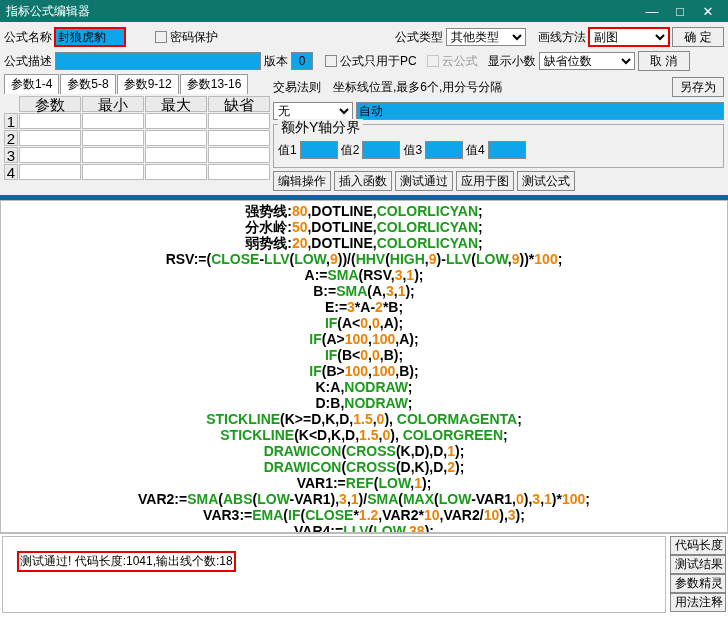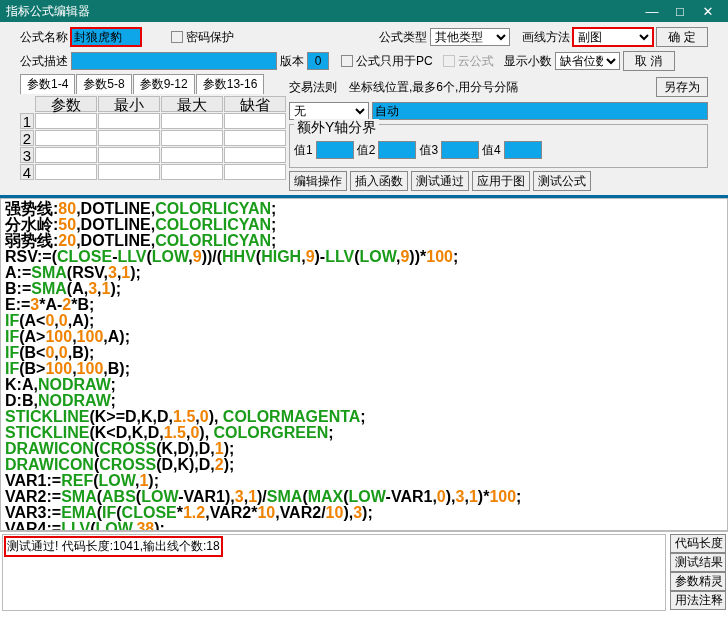--- a/index.html
+++ b/index.html
@@ -1,45 +1,45 @@
 <!DOCTYPE html>
 <html><head>
 <meta charset="utf-8">
 <style>
 * { box-sizing: border-box; margin: 0; padding: 0; font-family: "Microsoft YaHei", SimSun, sans-serif; }
 body { background: #fff; width: 728px; height: 629px; overflow: hidden; font-size: 12px; }
 .titlebar { background: #0f766e; color: #fff; height: 22px; display: flex; align-items: center; padding: 0 6px; }
 .titlebar .title { flex: 1; }
 .titlebar .winbtn { width: 28px; text-align: center; font-size: 13px; }
-.toprows { background: #f0f0f0; border-bottom: 3px solid #0369a1; padding: 2px 20px; }
+.toprows { background: #f0f0f0; border-bottom: 5px solid #0369a1; padding: 2px 4px; }
 .row { display: flex; align-items: center; gap: 3px; margin: 2px 0; min-height: 22px; }
 .lbl { white-space: nowrap; font-size: 12px; }
 .inp { border: 1px solid #888; height: 18px; font-size: 12px; padding: 0 2px; background: #0ea5e9; }
 .sel { border: 1px solid #888; height: 18px; font-size: 12px; background: #fff; }
 .btn { border: 1px solid #888; background: #efefef; height: 20px; font-size: 12px; padding: 0 4px; cursor: pointer; white-space: nowrap; }
 .btn.wide { width: 52px; }
 .hl-red { outline: 2px solid #e60000; outline-offset: -1px; }
 .chk { width: 12px; height: 12px; border: 1px solid #888; display: inline-block; vertical-align: middle; }
 .tabs { display: flex; gap: 1px; }
 .tab { border: 1px solid #999; border-bottom: none; background: #fdfdfd; padding: 1px 6px; font-size: 12px; cursor: pointer; }
 .tab.active { background: #fff; }
 .paramgrid { display: grid; grid-template-columns: 14px 62px 62px 62px 62px; gap: 1px; margin-top: 2px; }
 .paramgrid div { font-size: 15px; text-align: center; height: 16px; line-height: 16px; }
 .paramgrid .hcell { background: #eaeaea; border: 1px solid #bbb; }
 .paramgrid .rcell { background: #eaeaea; border: 1px solid #bbb; }
 .paramgrid .icell { border: 1px solid #bbb; background: #fff; }
 .fs { border: 1px solid #aaa; padding: 4px; margin-top: 2px; }
 .fs .leg { font-size: 14px; position: relative; top: -10px; background: #f0f0f0; padding: 0 3px; }
 .btnrow { display: flex; gap: 3px; margin-top: 3px; }
-.code { border: 1px solid #bbb; height: 333px; overflow: auto; padding: 2px 4px; background: #fff; font-family: "Consolas","Courier New",monospace; font-size: 16px; line-height: 16px; white-space: pre; }
+.code { border: 1px solid #bbb; height: 333px; overflow: auto; padding: 2px 4px; background: #fff; font-family: "Consolas","Courier New",monospace; font-size: 14px; line-height: 16px; white-space: pre; text-align: center; }
 .code .black { color: #000; font-weight: bold; }
 .code .orange { color: #ef8200; font-weight: bold; }
 .code .green { color: #1a9c1a; font-weight: bold; }
 .bottom { display: flex; border-top: 1px solid #bbb; height: 82px; }
-.msgpane { flex: 1; border: 1px solid #bbb; margin: 2px; padding: 2px; font-size: 12px; }
+.msgpane { flex: 1; border: 1px solid #bbb; margin: 2px; padding: 15px; font-size: 12px; }
 .rbtns { display: flex; flex-direction: column; gap: 0; padding: 2px; }
 .rbtns .btn { width: 56px; height: 19px; }
 .hl-msg { outline: 2px solid #e60000; outline-offset: -1px; display: inline-block; padding: 1px 2px; }
 </style>
 </head>
 <body>
 
 <div class="titlebar">
   <span class="title">指标公式编辑器</span>
   <span class="winbtn">—</span>
@@ -68,21 +68,21 @@
     <span class="lbl">版本</span>
     <input class="inp" style="width: 22px; text-align: center;" value="0">
     <span style="width:6px"></span>
     <span class="chk"></span>
     <span class="lbl">公式只用于PC</span>
     <span style="width:4px"></span>
     <span class="chk" style="opacity:.4"></span>
     <span class="lbl" style="color:#999">云公式</span>
     <span style="width:4px"></span>
     <span class="lbl">显示小数</span>
-    <select class="sel" style="width:65px"><option>缺省位数</option></select>
+    <select class="sel" style="width:96px"><option>缺省位数</option></select>
     <button class="btn wide">取 消</button>
   </div>
 
   <div class="row" style="align-items:flex-start">
     <div>
       <div class="tabs">
         <div class="tab active">参数1-4</div>
         <div class="tab">参数5-8</div>
         <div class="tab">参数9-12</div>
         <div class="tab">参数13-16</div>

